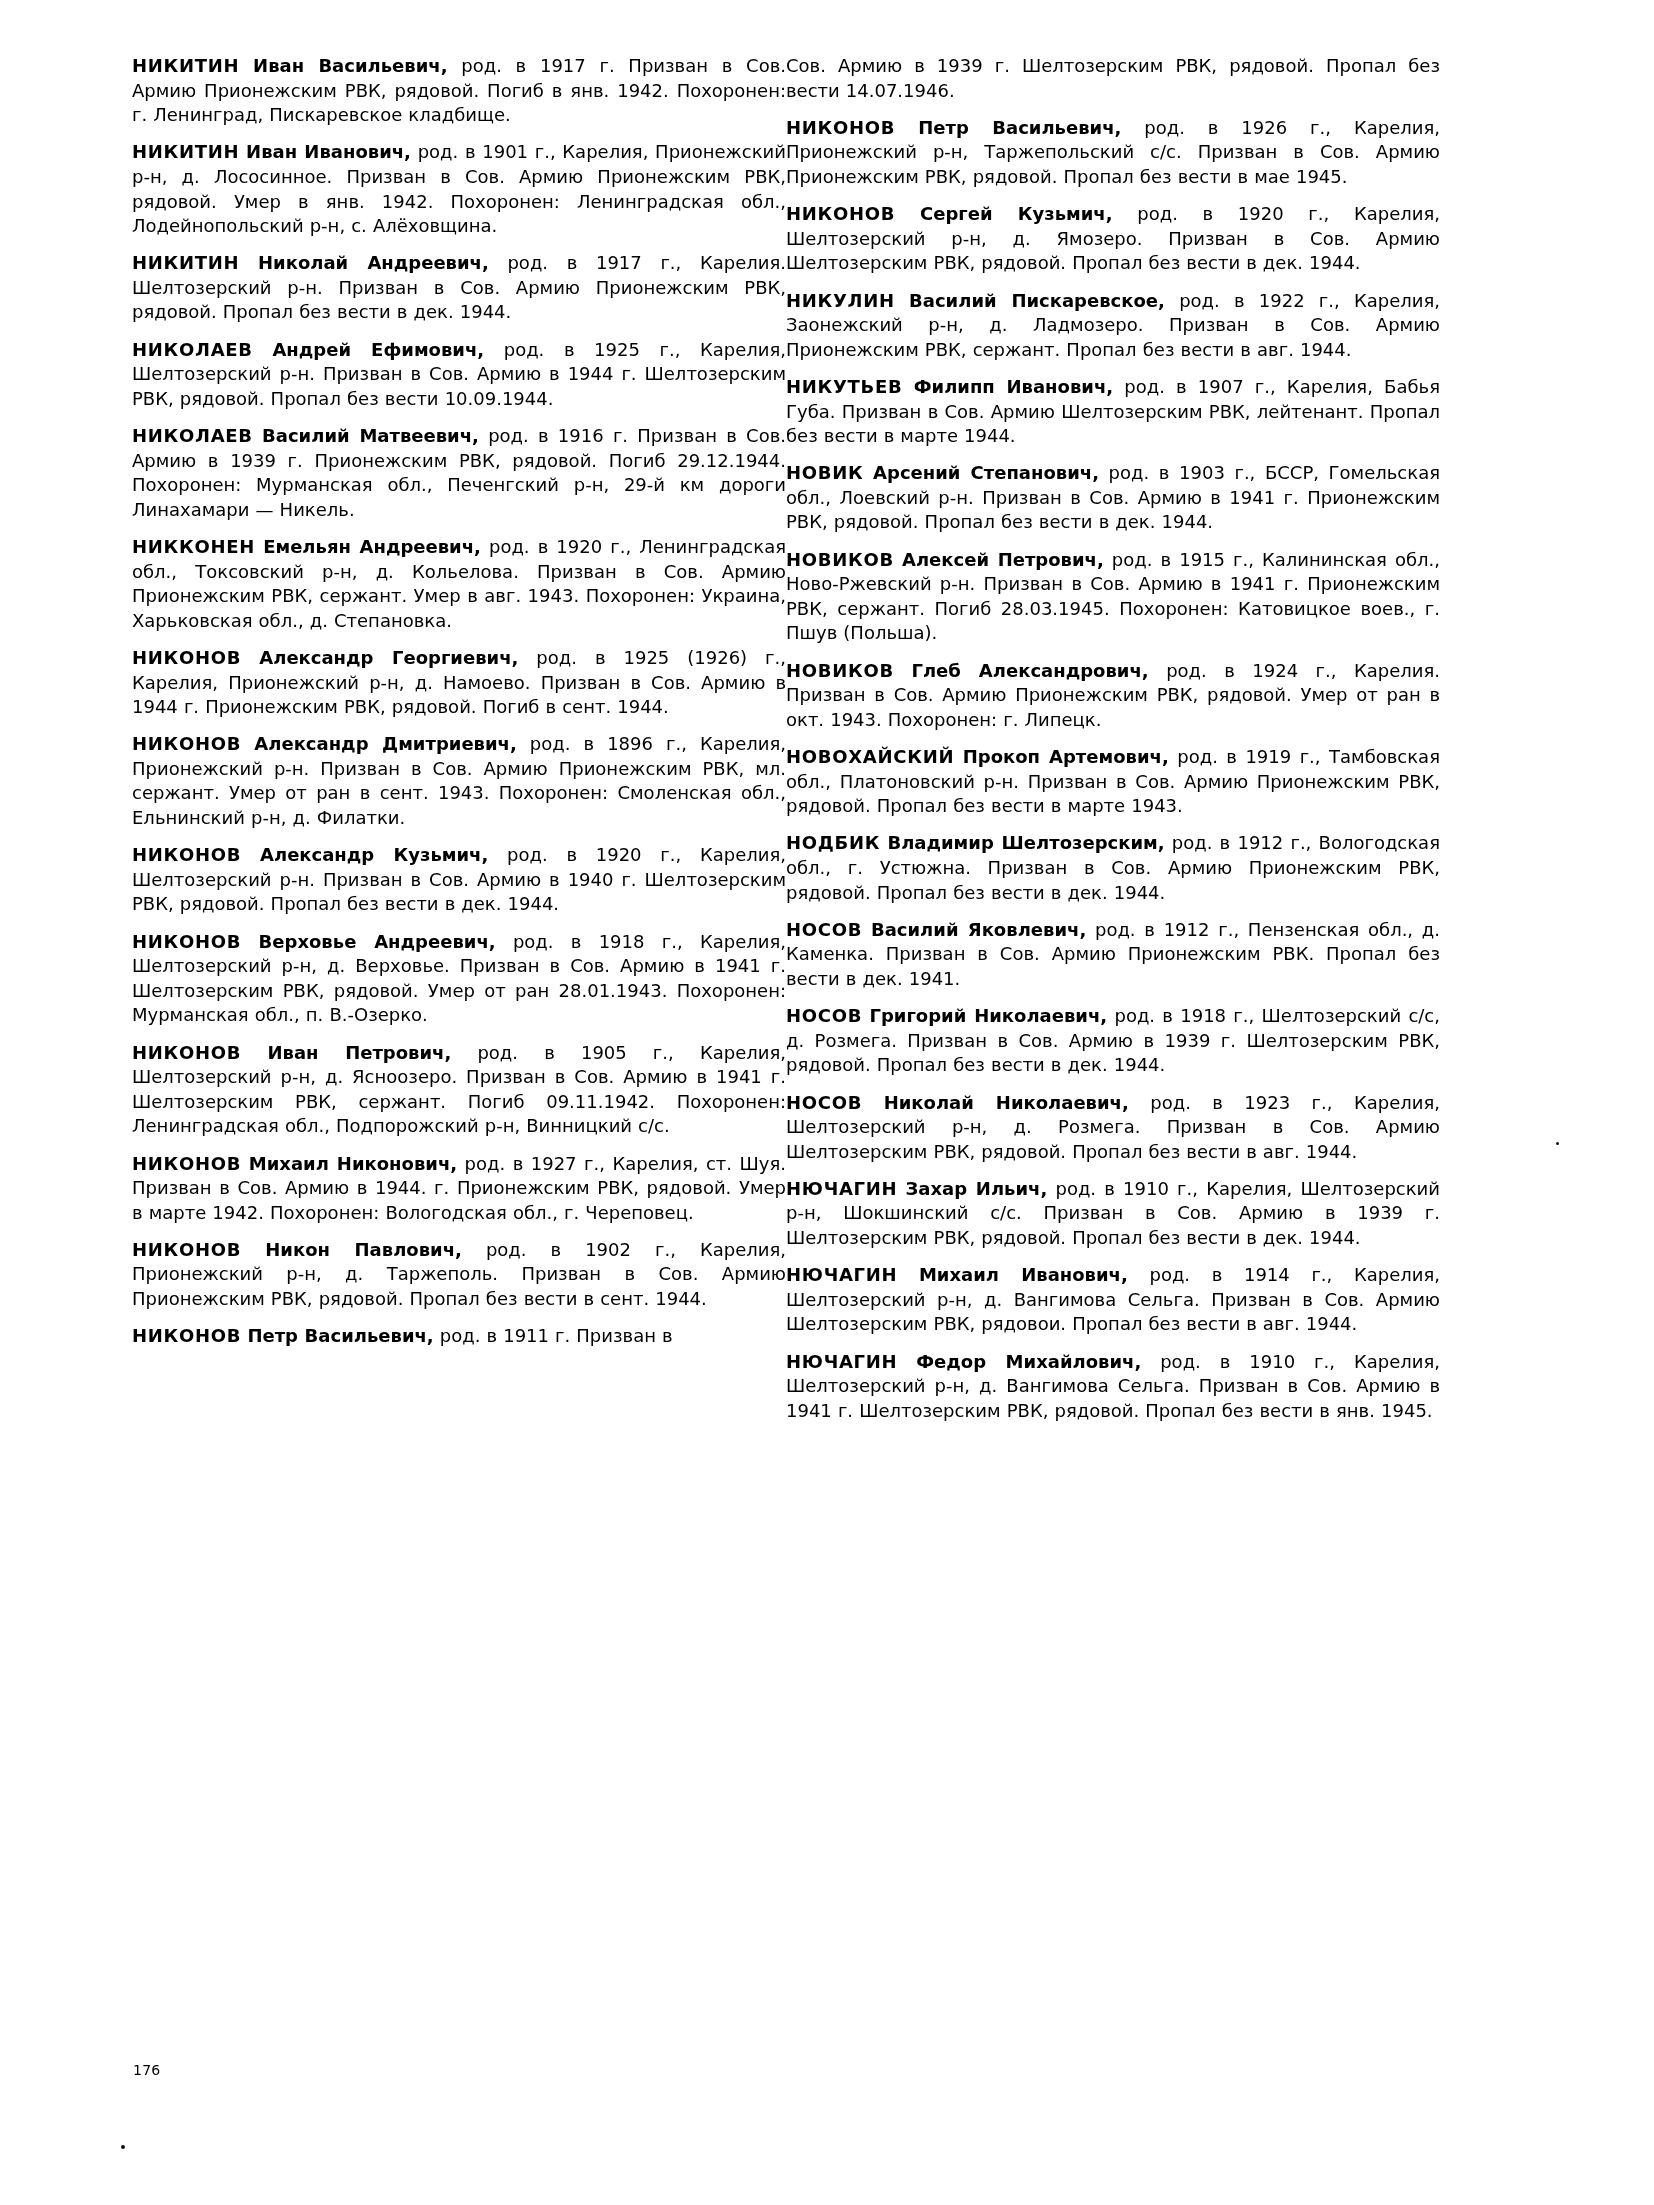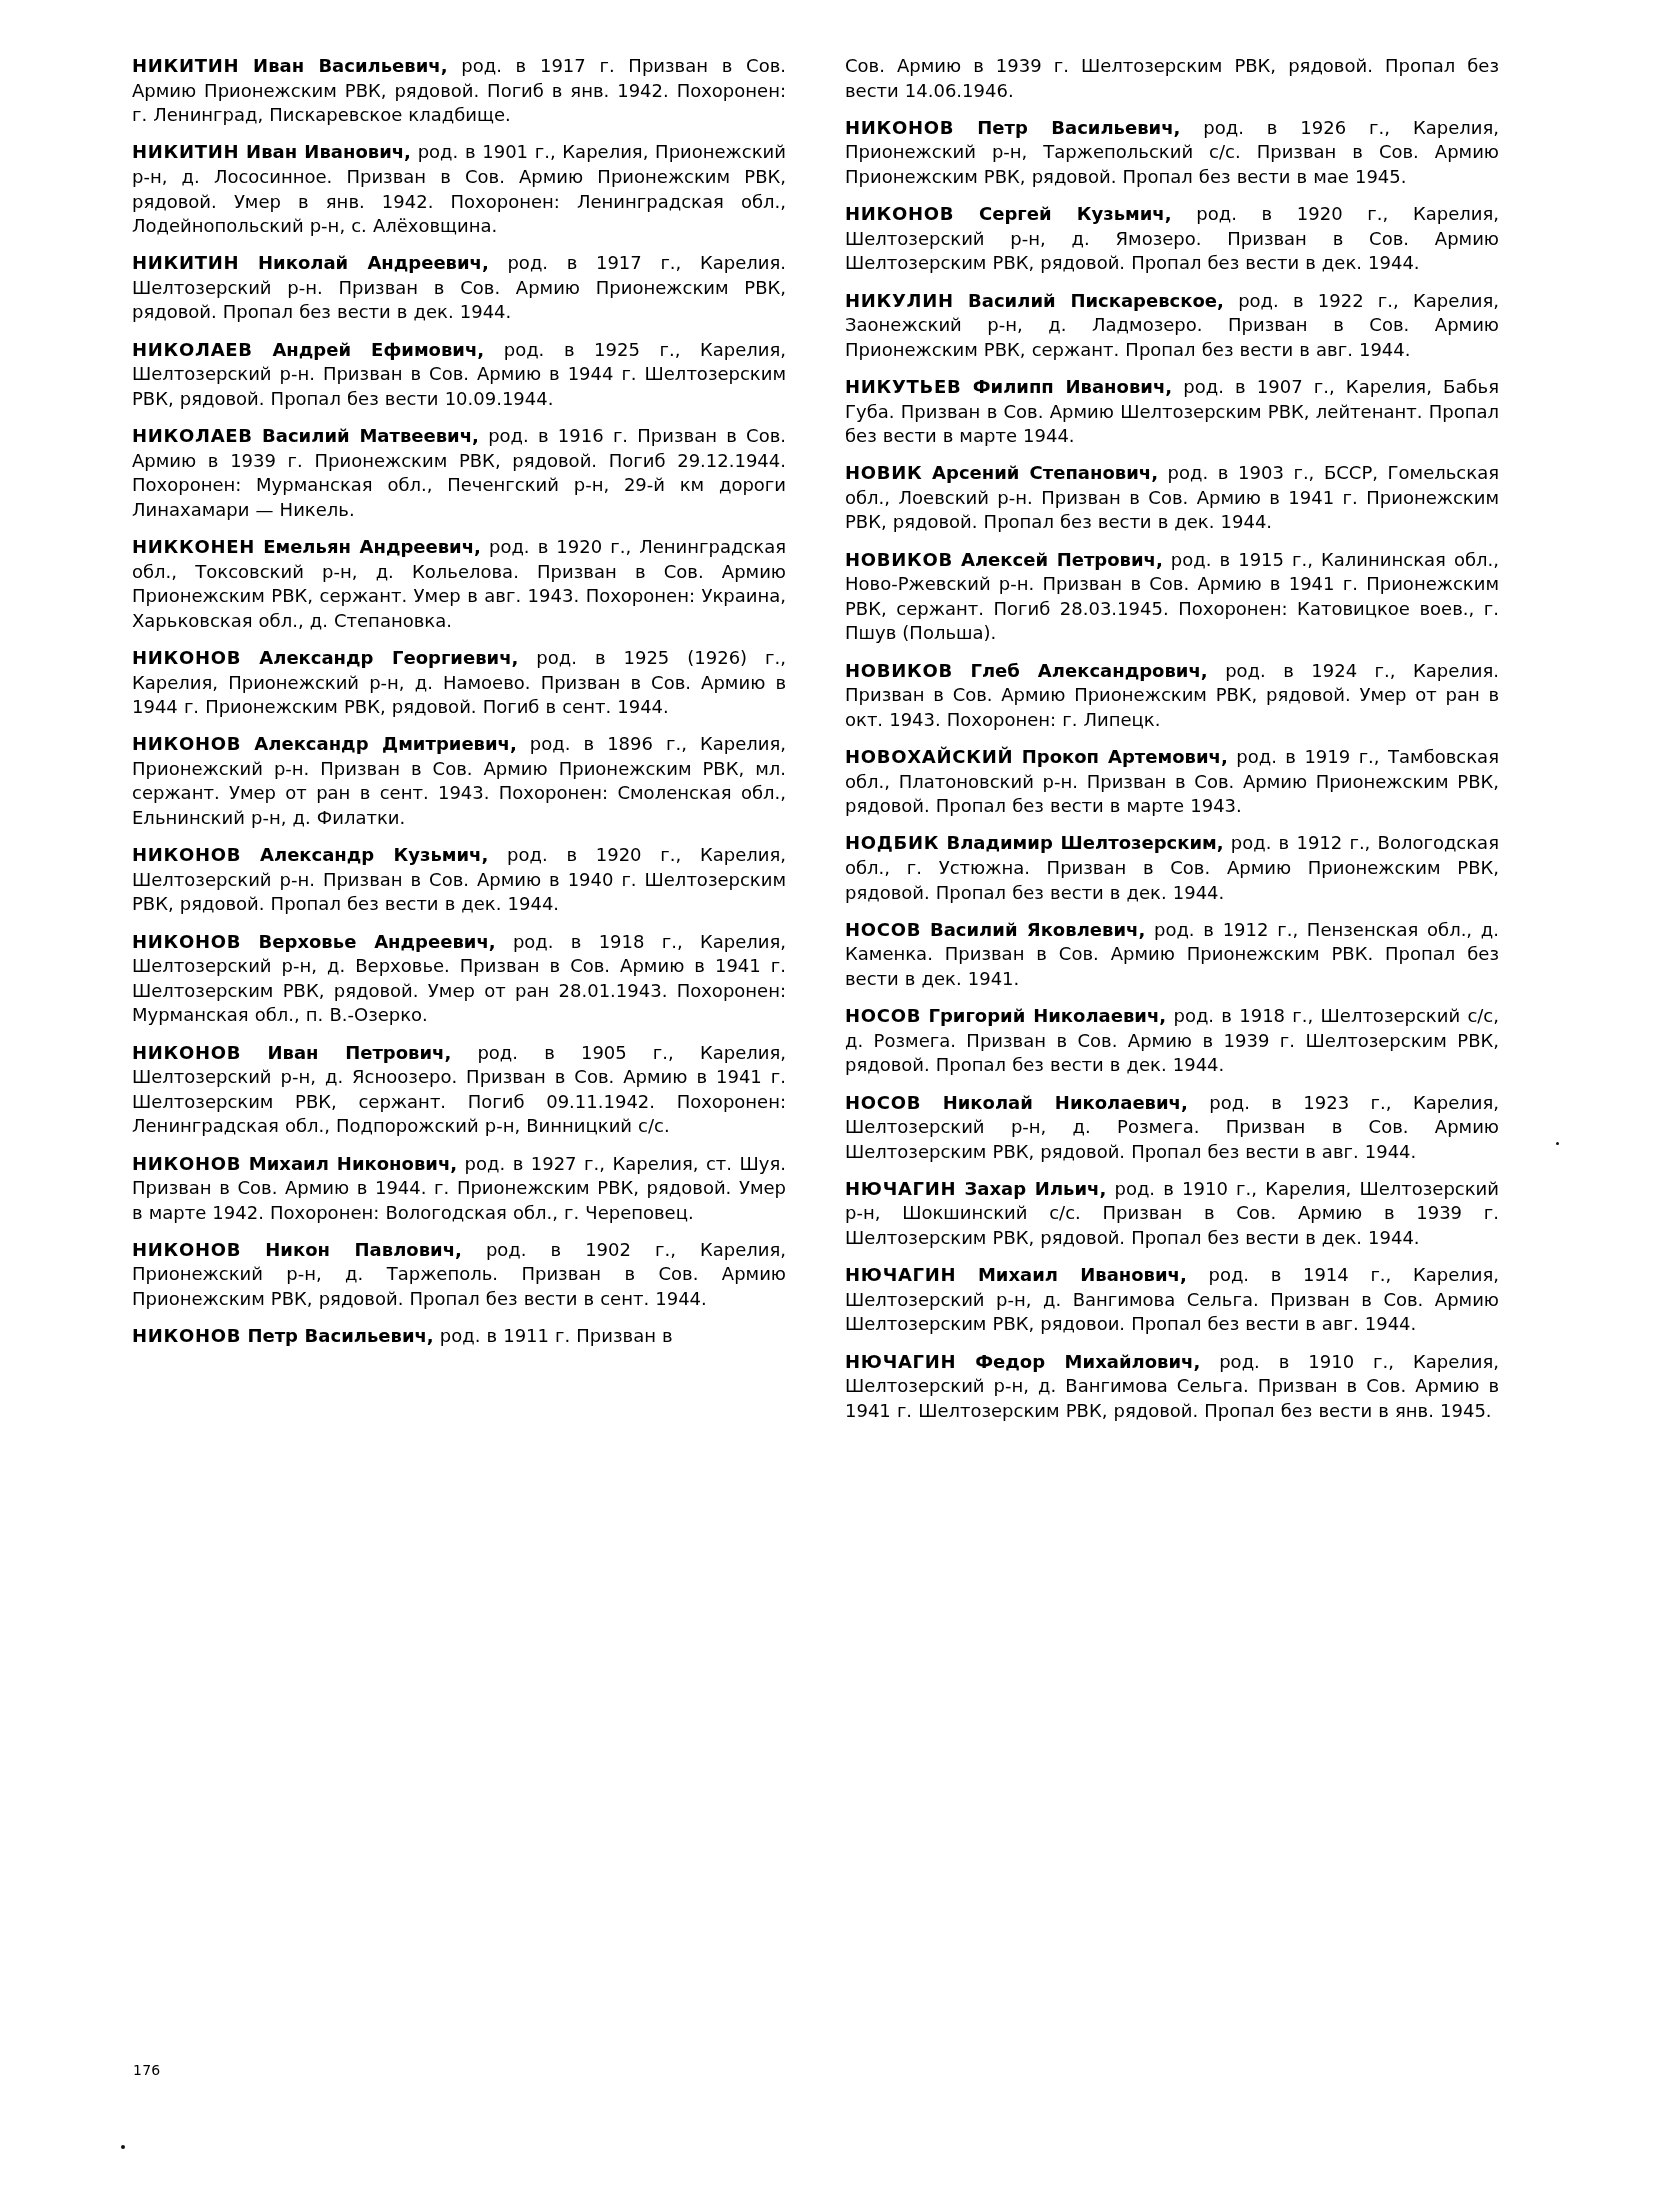--- a/index.html
+++ b/index.html
@@ -18,21 +18,20 @@
     position: absolute;
     top: 0; left: 0;
     width: 1655px;
     height: 2205px;
     box-sizing: border-box;
     padding: 54px 122px 0 132px;
   }
   .columns {
     display: flex;
     flex-direction: row;
-    gap: 59px;
     align-items: flex-start;
   }
   .column {
     width: 654px;
     flex: 0 0 654px;
   }
   .entry {
     font-size: 18px;
     line-height: 1.365;
     text-align: justify;
@@ -83,21 +82,21 @@
       <p class="entry"><span class="surname">НИКОНОВ</span> <span class="given">Александр Дмитриевич,</span><span> род. в 1896 г., Карелия, Прионежский р-н. Призван в Сов. Армию Прионежским РВК, мл. сержант. Умер от ран в сент. 1943. Похоронен: Смоленская обл., Ельнинский р-н, д. Филатки.</span></p>
       <p class="entry"><span class="surname">НИКОНОВ</span> <span class="given">Александр Кузьмич,</span><span> род. в 1920 г., Карелия, Шелтозерский р-н. Призван в Сов. Армию в 1940 г. Шелтозерским РВК, рядовой. Пропал без вести в дек. 1944.</span></p>
       <p class="entry"><span class="surname">НИКОНОВ</span> <span class="given">Верховье Андреевич,</span><span> род. в 1918 г., Карелия, Шелтозерский р-н, д. Верховье. Призван в Сов. Армию в 1941 г. Шелтозерским РВК, рядовой. Умер от ран 28.01.1943. Похоронен: Мурманская обл., п. В.-Озерко.</span></p>
       <p class="entry"><span class="surname">НИКОНОВ</span> <span class="given">Иван Петрович,</span><span> род. в 1905 г., Карелия, Шелтозерский р-н, д. Ясноозеро. Призван в Сов. Армию в 1941 г. Шелтозерским РВК, сержант. Погиб 09.11.1942. Похоронен: Ленинградская обл., Подпорожский р-н, Винницкий с/с.</span></p>
       <p class="entry"><span class="surname">НИКОНОВ</span> <span class="given">Михаил Никонович,</span><span> род. в 1927 г., Карелия, ст. Шуя. Призван в  Сов. Армию в 1944. г. Прионежским РВК, рядовой. Умер в марте 1942. Похоронен: Вологодская обл., г. Череповец.</span></p>
       <p class="entry"><span class="surname">НИКОНОВ</span> <span class="given">Никон Павлович,</span><span> род. в 1902 г., Карелия, Прионежский р-н, д. Таржеполь. Призван в Сов. Армию Прионежским РВК, рядовой. Пропал без вести в сент. 1944.</span></p>
       <p class="entry"><span class="surname">НИКОНОВ</span> <span class="given">Петр Васильевич,</span><span> род. в 1911 г. Призван в</span></p>
     </div>
 
     <div class="column">
-      <p class="entry"><span>Сов. Армию в 1939 г. Шелтозерским РВК, рядовой. Пропал без вести 14.06.1946.</span></p>
+      <p class="entry"><span>Сов. Армию в 1939 г. Шелтозерским РВК, рядовой. Пропал без вести 14.07.1946.</span></p>
       <p class="entry"><span class="surname">НИКОНОВ</span> <span class="given">Петр Васильевич,</span><span> род. в 1926 г., Карелия, Прионежский р-н, Таржепольский с/с. Призван в Сов. Армию Прионежским РВК, рядовой. Пропал без вести в мае 1945.</span></p>
       <p class="entry"><span class="surname">НИКОНОВ</span> <span class="given">Сергей Кузьмич,</span><span> род. в 1920 г., Карелия, Шелтозерский р-н, д. Ямозеро. Призван в Сов. Армию Шелтозерским РВК, рядовой. Пропал без вести в дек. 1944.</span></p>
       <p class="entry"><span class="surname">НИКУЛИН</span> <span class="given">Василий Пискаревское,</span><span> род. в 1922 г., Карелия, Заонежский р-н, д. Ладмозеро. Призван в Сов. Армию Прионежским РВК, сержант. Пропал без вести в авг. 1944.</span></p>
       <p class="entry"><span class="surname">НИКУТЬЕВ</span> <span class="given">Филипп Иванович,</span><span> род. в 1907 г., Карелия, Бабья Губа. Призван в Сов. Армию Шелтозерским РВК, лейтенант. Пропал без вести в марте 1944.</span></p>
       <p class="entry"><span class="surname">НОВИК</span> <span class="given">Арсений Степанович,</span><span> род. в 1903 г., БССР, Гомельская обл., Лоевский р-н. Призван в Сов. Армию в 1941 г. Прионежским РВК, рядовой. Пропал без вести в дек. 1944.</span></p>
       <p class="entry"><span class="surname">НОВИКОВ</span> <span class="given">Алексей Петрович,</span><span> род. в 1915 г., Калининская обл., Ново-Ржевский р-н. Призван в Сов. Армию в 1941 г. Прионежским РВК, сержант. Погиб 28.03.1945. Похоронен: Катовицкое воев., г. Пшув (Польша).</span></p>
       <p class="entry"><span class="surname">НОВИКОВ</span> <span class="given">Глеб Александрович,</span><span> род. в 1924 г., Карелия. Призван в Сов. Армию Прионежским РВК, рядовой. Умер от ран в окт. 1943. Похоронен: г. Липецк.</span></p>
       <p class="entry"><span class="surname">НОВОХАЙСКИЙ</span> <span class="given">Прокоп Артемович,</span><span> род. в 1919 г., Тамбовская обл., Платоновский р-н. Призван в Сов. Армию Прионежским РВК, рядовой. Пропал без вести в марте 1943.</span></p>
       <p class="entry"><span class="surname">НОДБИК</span> <span class="given">Владимир Шелтозерским,</span><span> род. в 1912 г., Вологодская обл., г. Устюжна. Призван в Сов. Армию Прионежским РВК, рядовой. Пропал без вести в дек. 1944.</span></p>
       <p class="entry"><span class="surname">НОСОВ</span> <span class="given">Василий Яковлевич,</span><span> род. в 1912 г., Пензенская обл., д. Каменка. Призван в Сов. Армию Прионежским РВК. Пропал без вести в дек. 1941.</span></p>

